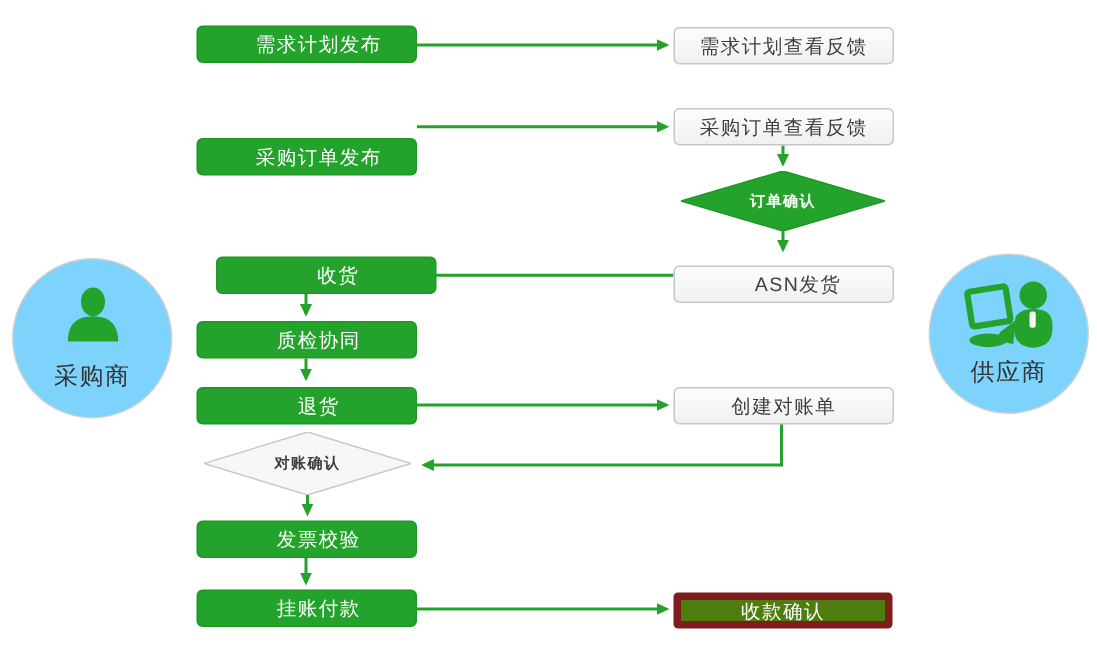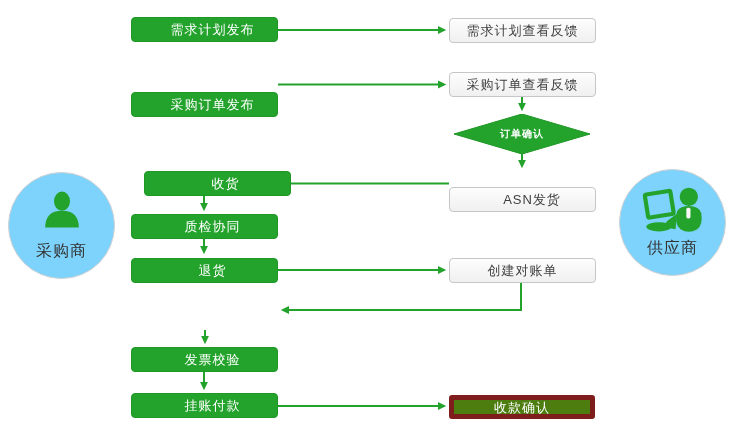--- a/index.html
+++ b/index.html
@@ -109,25 +109,31 @@
   <div class="node gbox" style="top:17px;">需求计划发布</div>
   <div class="node gbox" style="top:72px;margin-top:20px;">采购订单发布</div>
   <div class="node gbox" style="top:171px;margin-left:13px;">收货</div>
   <div class="node gbox" style="top:214px;">质检协同</div>
   <div class="node gbox" style="top:258px;">退货</div>
   <div class="node gbox" style="top:347px;">发票校验</div>
   <div class="node wbox" style="top:18px;">需求计划查看反馈</div>
 
   <div class="node gbox" style="top:393px;">挂账付款</div>
   <div class="node wbox" style="top:72px;">采购订单查看反馈</div>
-  <div class="node wbox" style="top:187px;padding-left:19px;">ASN发货</div>
+  <div class="node wbox" style="top:177px;padding-left:19px;">ASN发货</div>
   <div class="node wbox" style="top:258px;">创建对账单</div>
   <div class="node rbox" style="top:395px;">收款确认</div>
 
   <div class="diamond gdiamond" style="left:454px;top:114px;width:136px;height:40px;">
     <svg width="136" height="40" viewBox="0 0 136 40">
       <polygon points="0,20 68,0 136,20 68,40" fill="#24a32c" stroke="#1e9726" stroke-width="1"></polygon>
     </svg>
     <div class="dlabel">订单确认</div>
   </div>
 
+  <div class="diamond wdiamond" style="left:136px;top:288px;width:138px;height:42px;">
+    <svg width="138" height="42" viewBox="0 0 138 42">
+      <polygon points="0,21 69,0 138,21 69,42" fill="#f7f7f7" stroke="#c9c9c9" stroke-width="1"></polygon>
+    </svg>
+    <div class="dlabel">对账确认</div>
+  </div>
 
 </div>
 
 </body></html>

